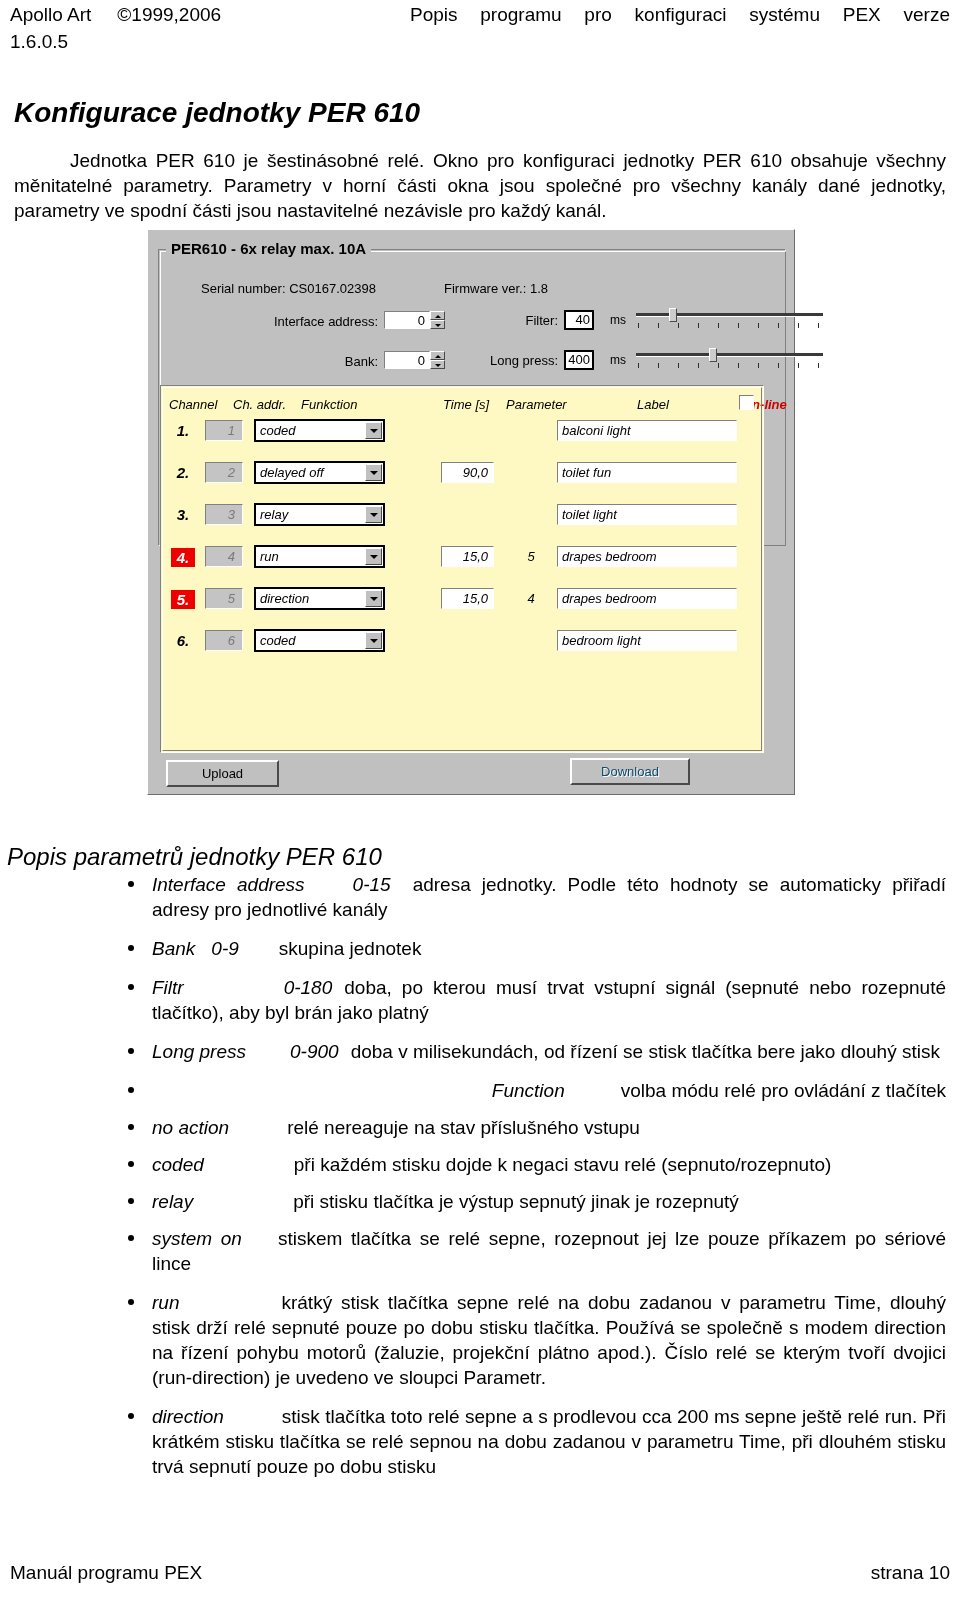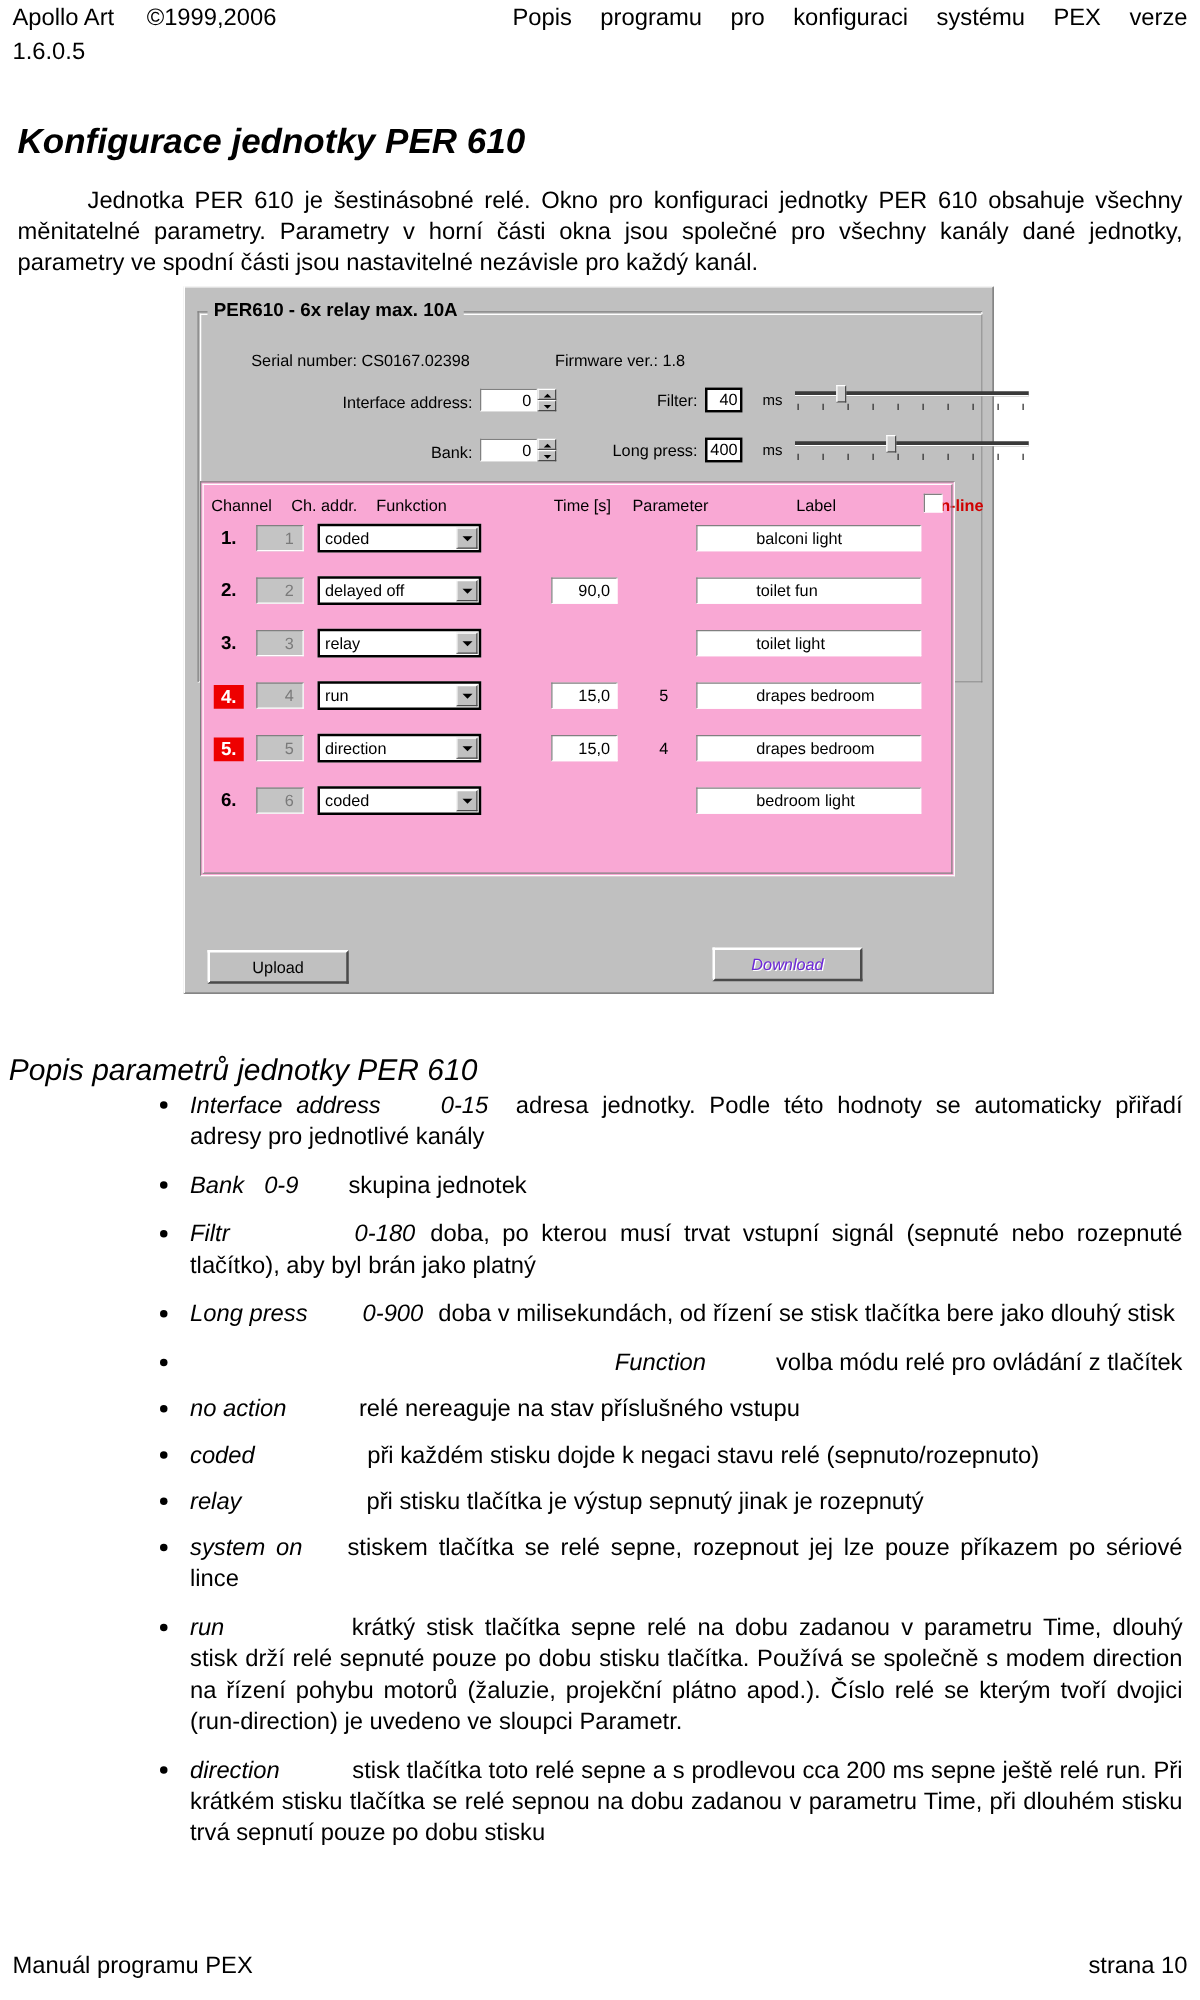--- a/index.html
+++ b/index.html
@@ -228,26 +228,27 @@
     top: 0;
     width: 1px; height: 5px;
     background: #2e2e2e;
   }
 
   
   .panel {
     position: absolute;
     top: 155px; left: 12px;
     width: 604px;
-    height: 316px;
-    background: #f9a8d4;
+    height: 368px;
+    background: #fef9c3;
     border: 1px solid #808080;
     border-right-color: #fdfdfd;
     border-bottom-color: #fdfdfd;
     box-sizing: border-box;
+    font-style: italic;
   }
   .panel::after {
     content: "";
     position: absolute;
     top: 1px; left: 1px; right: 1px; bottom: 1px;
     border: 1px solid #ffffff;
     border-right-color: #808080;
     border-bottom-color: #808080;
     pointer-events: none;
   }
@@ -364,21 +365,20 @@
     background: #ffffff;
     border: 1px solid #808080;
     border-right-color: #ffffff;
     border-bottom-color: #ffffff;
     box-sizing: border-box;
   }
   .labelbox span {
     position: absolute;
     left: 4px; top: 2px;
     font-size: 13px;
-    margin-left: 43px;
   }
 
   
   .btn {
     position: absolute;
     height: 27px;
     background: #c0c0c0;
     border: 2px solid #ffffff;
     border-right-color: #4a4a4a;
     border-bottom-color: #4a4a4a;
@@ -387,21 +387,21 @@
   }
   .btn span {
     position: absolute;
     left: 50%;
     top: 4px;
     transform: translateX(-50%);
     white-space: nowrap;
   }
   .btn.upload { top: 530px; left: 18px; width: 113px; }
   .btn.download { top: 528px; left: 422px; width: 120px; }
-  .btn.download span { color: #6d28d9; text-shadow: 1px 1px 0 #ffffff; font-style: italic; }
+  .btn.download span { color: #0c4a6e; text-shadow: 1px 1px 0 #ffffff; }
 
   
   .sect-title {
     position: absolute;
     top: 843px; left: 7px;
     font-size: 24px;
     font-style: italic;
   }
 
   

